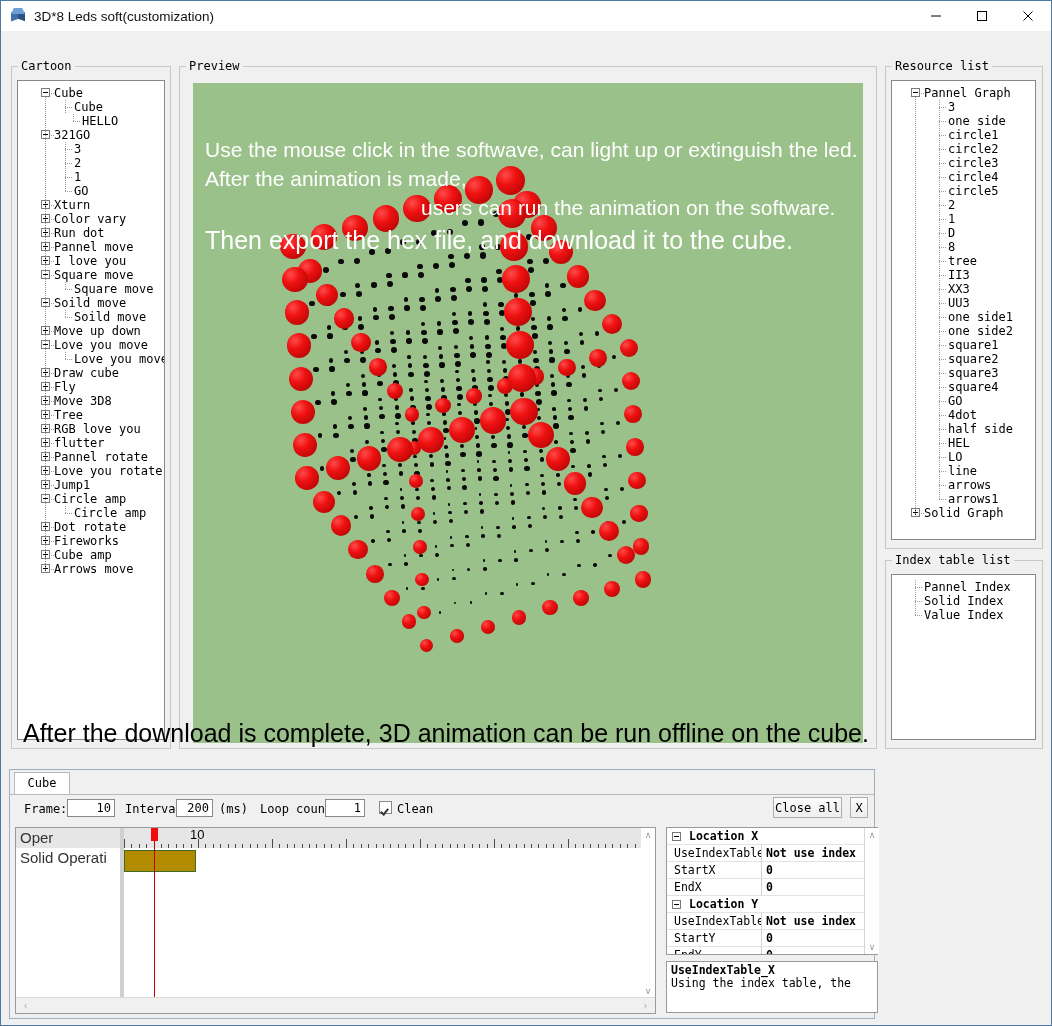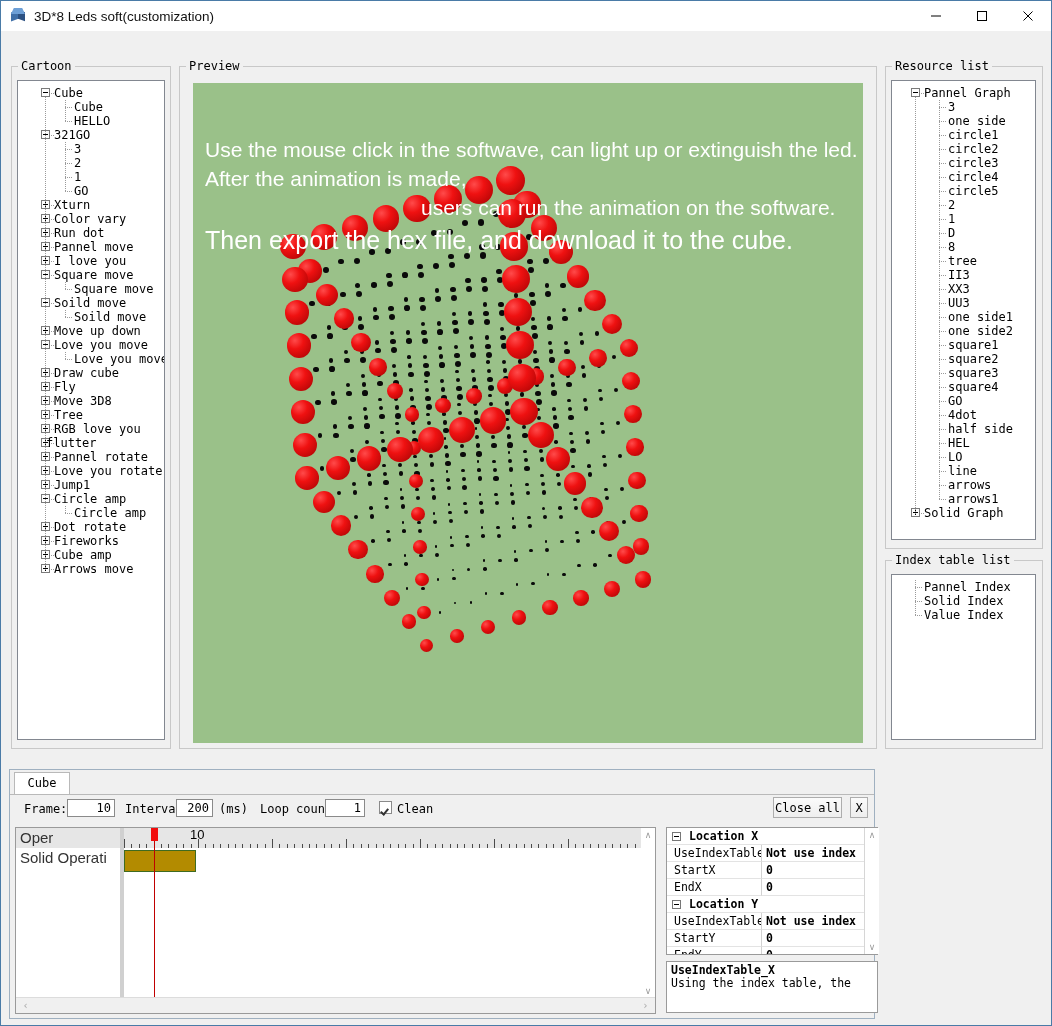--- a/index.html
+++ b/index.html
@@ -185,21 +185,21 @@
         <div class="tnode" style="position: absolute; left: 0px; top: 5px; width: 100%;">
           <div class="tbox" style="left: 23px;"></div>
           <div class="hline" style="left: 33px; top: 7px; width: 3px;"></div>
           <span class="lbl" style="left: 36px;">Cube</span>
         </div>
         <div class="tnode" style="position: absolute; left: 0px; top: 19px; width: 100%;">
           <div class="hline" style="left: 47px; top: 7px; width: 8px;"></div>
           <div class="vline" style="left: 47px; top: 0px; height: 14px;"></div>
           <span class="lbl" style="left: 56px;">Cube</span>
         </div>
-        <div class="tnode" style="position: absolute; left: 0px; top: 33px; width: 100%;">
+        <div class="tnode" style="position: absolute; left: 8px; top: 33px; width: 100%;">
           <div class="hline" style="left: 47px; top: 7px; width: 8px;"></div>
           <div class="vline" style="left: 47px; top: 0px; height: 8px;"></div>
           <span class="lbl" style="left: 56px;">HELLO</span>
         </div>
         <div class="tnode" style="position: absolute; left: 0px; top: 47px; width: 100%;">
           <div class="tbox" style="left: 23px;"></div>
           <div class="hline" style="left: 33px; top: 7px; width: 3px;"></div>
           <span class="lbl" style="left: 36px;">321GO</span>
         </div>
         <div class="tnode" style="position: absolute; left: 0px; top: 61px; width: 100%;">
@@ -303,21 +303,21 @@
           <span class="lbl" style="left: 36px;">Tree</span>
         </div>
         <div class="tnode" style="position: absolute; left: 0px; top: 341px; width: 100%;">
           <div class="tbox plus" style="left: 23px;"></div>
           <div class="hline" style="left: 33px; top: 7px; width: 3px;"></div>
           <span class="lbl" style="left: 36px;">RGB love you</span>
         </div>
         <div class="tnode" style="position: absolute; left: 0px; top: 355px; width: 100%;">
           <div class="tbox plus" style="left: 23px;"></div>
           <div class="hline" style="left: 33px; top: 7px; width: 3px;"></div>
-          <span class="lbl" style="left: 28px;">flutter</span>
+          <span class="lbl" style="left: 36px;">flutter</span>
         </div>
         <div class="tnode" style="position: absolute; left: 0px; top: 369px; width: 100%;">
           <div class="tbox plus" style="left: 23px;"></div>
           <div class="hline" style="left: 33px; top: 7px; width: 3px;"></div>
           <span class="lbl" style="left: 36px;">Pannel rotate</span>
         </div>
         <div class="tnode" style="position: absolute; left: 0px; top: 383px; width: 100%;">
           <div class="tbox plus" style="left: 23px;"></div>
           <div class="hline" style="left: 33px; top: 7px; width: 3px;"></div>
           <span class="lbl" style="left: 36px;">Love you rotate</span>
@@ -1063,20 +1063,21 @@
         </div>
         <div class="tnode" style="position: absolute; left: 0px; top: 33px; width: 100%;">
           <div class="hline" style="left: 23px; top: 7px; width: 8px;"></div>
           <div class="vline" style="left: 23px; top: 0px; height: 8px;"></div>
           <span class="lbl" style="left: 32px;">Value Index</span>
         </div>
         <div class="vline" style="left: 23px; top: 5px; height: 35px;"></div>
       </div>
   </div>
 
+  <div class="bottom-caption" id="bottom-caption" style="left:22px;top:718px;">After the download is complete, 3D animation can be run offline on the cube.</div>
 
   <div class="dock">
 
     <div class="tabstrip">
       <div class="tab">Cube</div>
     </div>
 
     <div class="toolrow">
       <div class="lbl-s" style="left:14px;top:8px;">Frame:</div>
       <div class="nfield" style="left:57px;top:5px;width:48px;">10</div>

